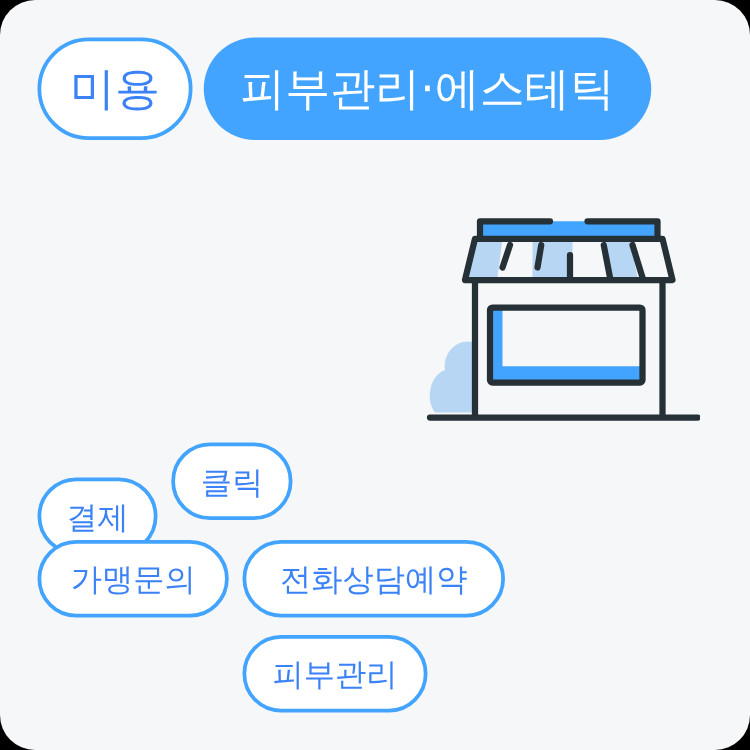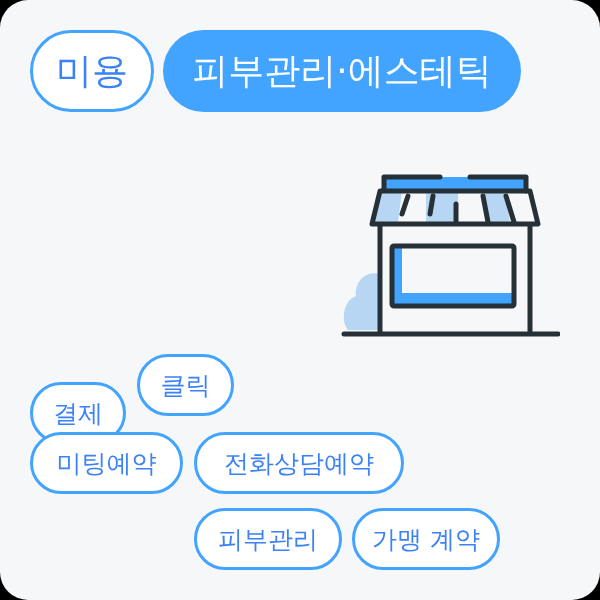--- a/index.html
+++ b/index.html
@@ -68,26 +68,23 @@
   </div>
 
   <div class="pill outline small" style="left:30px; top:366px; width:96px;margin-top:16px;">
     <span>결제</span>
   </div>
   <div class="pill outline small" style="left:137px; top:354px; width:97px;align-items:center;">
     <span>클릭</span>
   </div>
 
   <div class="pill outline small" style="left:30px; top:432px; width:153px;">
-    <span>미팅예약</span>
+    <span>가맹문의</span>
   </div>
   <div class="pill outline small" style="left:194px; top:432px; width:210px;">
     <span>전화상담예약</span>
   </div>
 
   <div class="pill outline small" style="left:194px; top:508px; width:148px;">
     <span>피부관리</span>
   </div>
-  <div class="pill outline small" style="left:352px; top:508px; width:148px;">
-    <span>가맹 계약</span>
-  </div>
 
 </div>
 
 </body></html>

